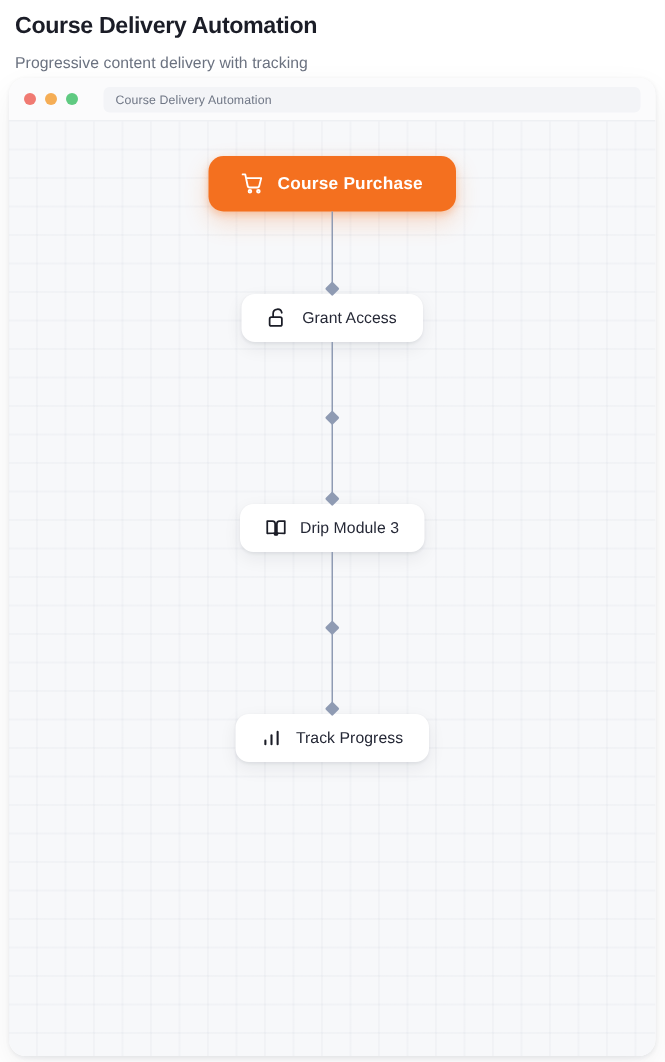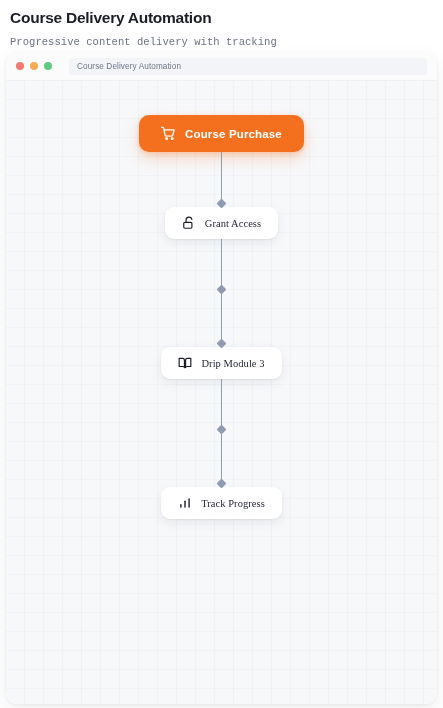--- a/index.html
+++ b/index.html
@@ -26,21 +26,20 @@
     letter-spacing: -0.25px;
     line-height: 20px;
     margin: 0;
   }
   .page-subtitle {
     font-size: 10.5px;
     color: #6b7280;
     line-height: 14px;
     margin: 7px 0 0 0;
     letter-spacing: 0.05px;
-    font-family: Liberation Mono, monospace;
   }
 
   
   .window {
     position: absolute;
     left: 6px;
     top: 52px;
     width: 431px;
     height: 652px;
     background: #ffffff;
@@ -107,21 +106,21 @@
       linear-gradient(to bottom, rgba(140, 150, 170, 0.055) 1px, transparent 1px);
     background-size: 19px 19px;
     background-position: -1px -1px;
     overflow: hidden;
   }
 
   .flow {
     position: absolute;
     left: 0;
     right: 0;
-    top: 34px;
+    top: 23px;
     display: flex;
     flex-direction: column;
     align-items: center;
   }
 
   
   .node {
     display: inline-flex;
     align-items: center;
     justify-content: center;
@@ -134,21 +133,20 @@
     background: #ffffff;
     border-radius: 9px;
     padding: 9px 17px;
     box-shadow: 0 1px 2px rgba(17, 24, 39, 0.06),
                 0 4px 12px rgba(17, 24, 39, 0.07);
   }
   .node.plain .node-label {
     font-size: 10.5px;
     color: #252836;
     letter-spacing: 0.05px;
-    font-family: Liberation Serif, serif;
   }
   .node.plain .node-icon svg {
     stroke: #1b1d27;
   }
 
   .node.accent {
     background: #f4701f;
     border-radius: 10px;
     padding: 11px 22px;
     box-shadow: 0 2px 5px rgba(244, 112, 31, 0.26),

